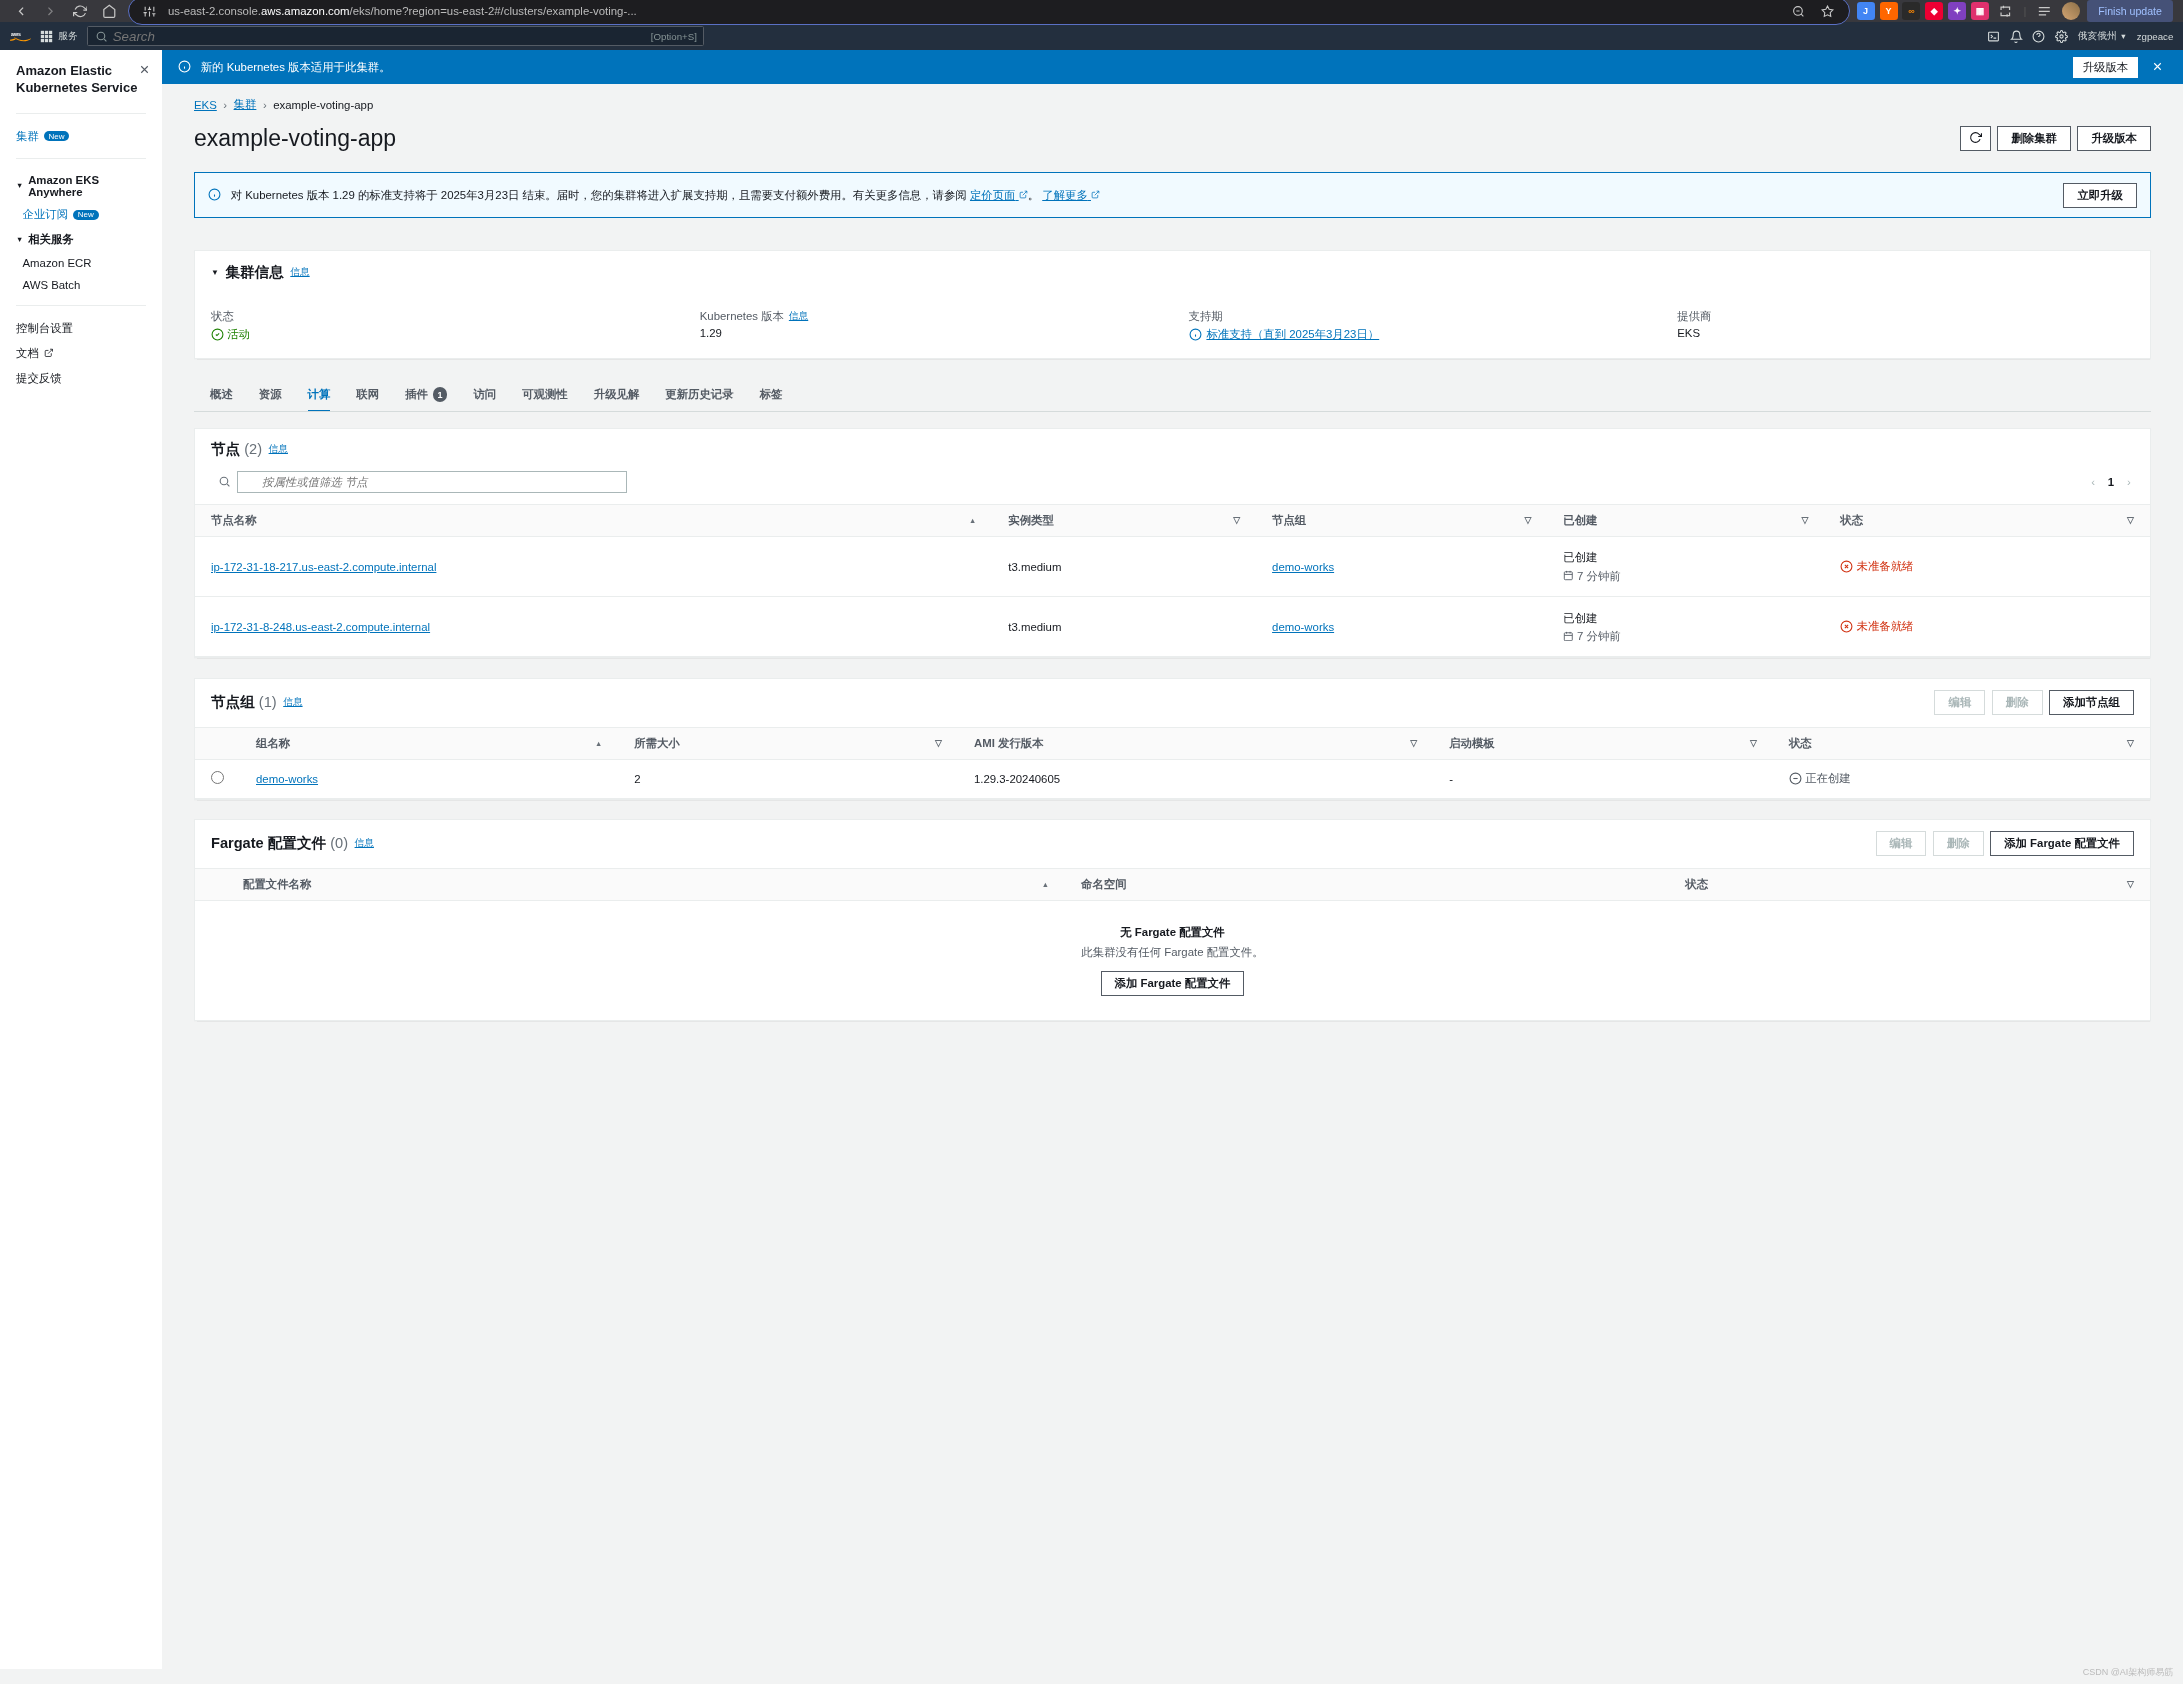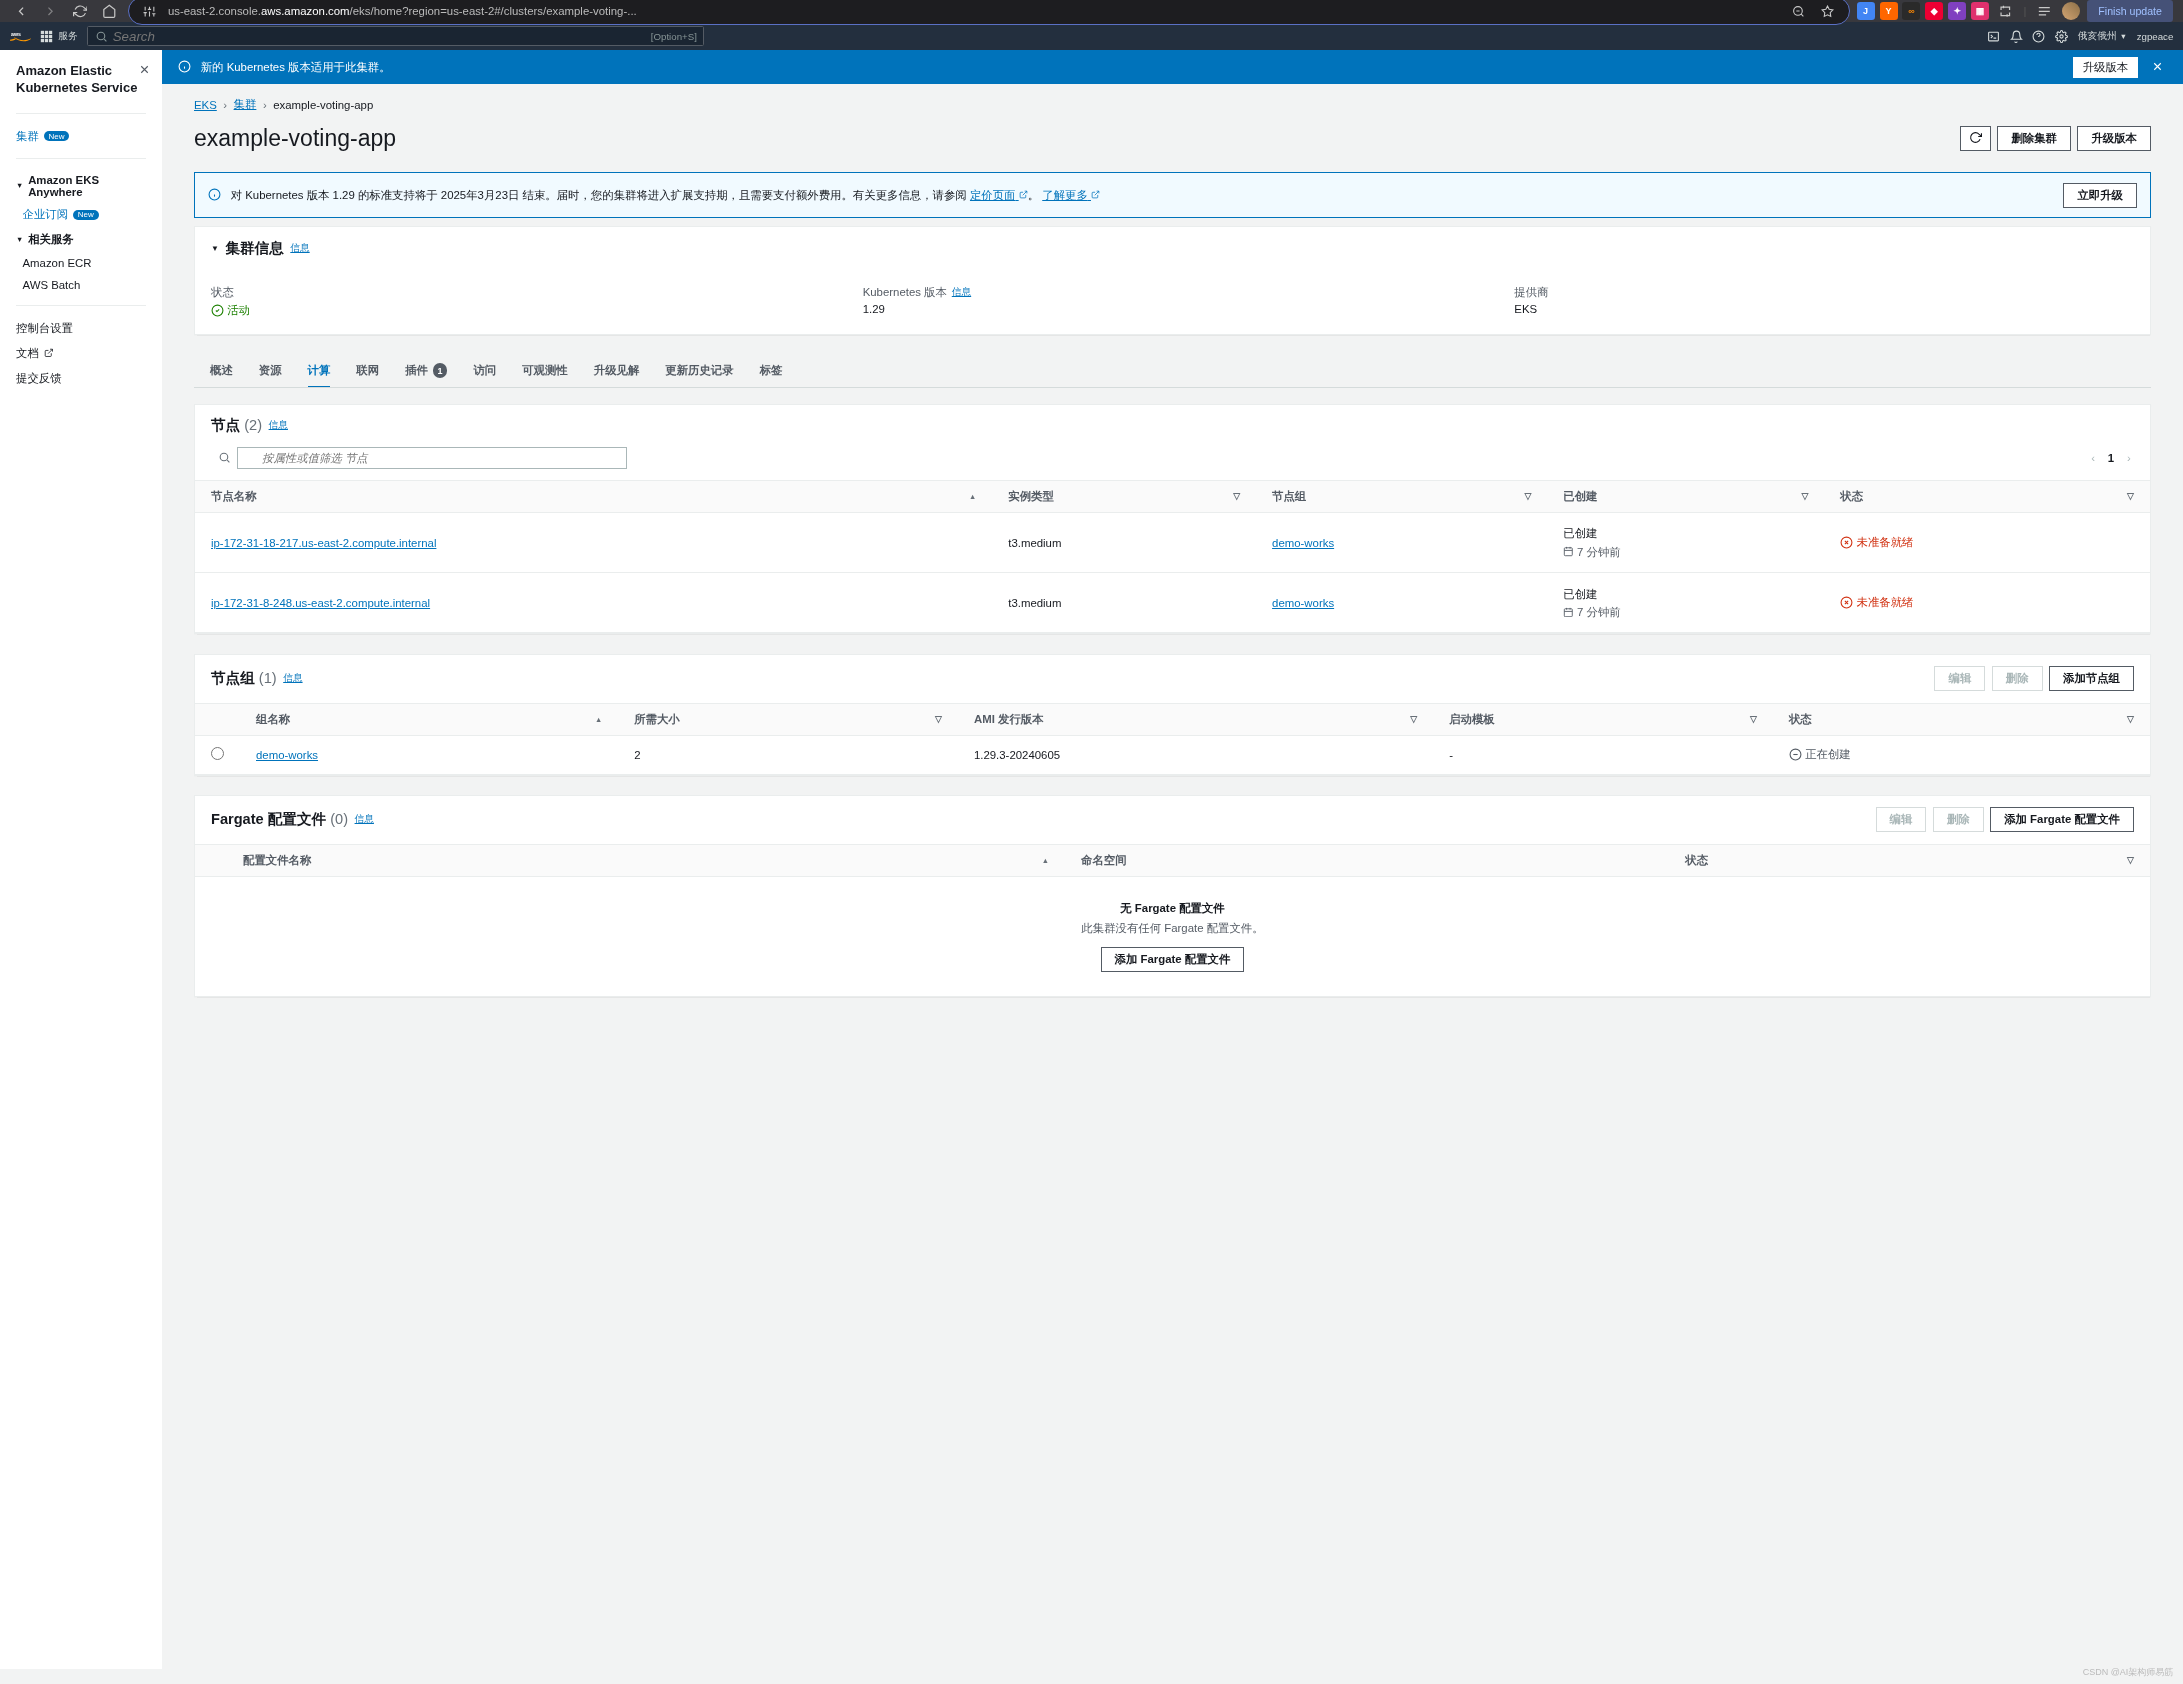--- a/index.html
+++ b/index.html
@@ -55,21 +55,21 @@
 .breadcrumb .sep { color: #687078; }
 
 .page-head { display: flex; align-items: center; margin-bottom: 19.5px; }
 .page-title { font-size: 23px; font-weight: normal; }
 .page-actions { margin-left: auto; display: flex; gap: 6.5px; }
 .btn { background: #fff; border: 0.8px solid #545b64; padding: 4px 13px; cursor: pointer; font-size: 11.4px; font-weight: bold; color: #16191f; }
 .btn.icon-only { padding: 4px 8px; }
 .btn.disabled { color: #aab7b8; border-color: #d5dbdb; cursor: default; }
 
 
-.alert { background: #f1faff; border: 0.8px solid #0073bb; padding: 9.7px 13px; display: flex; align-items: center; gap: 9.7px; margin-bottom: 8px; }
+.alert { background: #f1faff; border: 0.8px solid #0073bb; padding: 9.7px 13px; display: flex; align-items: center; gap: 9.7px; margin-bottom: 32px; }
 .alert .ic { color: #0073bb; flex-shrink: 0; }
 .alert-text { flex: 1; line-height: 1.5; }
 .alert a { color: #0073bb; text-decoration: underline; }
 
 
 .panel { background: #fff; border: 0.8px solid #eaeded; box-shadow: 0 0.8px 0.8px rgba(0,0,0,0.05); margin-bottom: 19.5px; }
 .panel-head { padding: 11.4px 16px; display: flex; align-items: center; gap: 6.5px; }
 .panel-title { font-size: 14.6px; font-weight: bold; }
 .panel-count { color: #687078; font-weight: normal; }
 .info-link { color: #0073bb; font-size: 9.7px; cursor: pointer; text-decoration: underline; }
@@ -354,20 +354,30 @@
                 </svg>
                 <span>活动</span>
               </div>
           </div>
           <div class="info-col">
             <div class="info-label">
                 <span>Kubernetes 版本</span> 
                 <span class="info-link">信息</span>
               </div>
             <div class="info-val">1.29</div>
+          </div>
+          <div class="info-col">
+            <div class="info-label">支持期</div>
+            <div class="info-val status-info">
+                <svg class="i" viewBox="0 0 24 24" fill="none" stroke="currentColor" stroke-width="2">
+                  <circle cx="12" cy="12" r="10"></circle>
+                  <path d="M12 16v-4M12 8h0"></path>
+                </svg>
+                <span style="text-decoration:underline">标准支持（直到 2025年3月23日）</span>
+              </div>
           </div>
           <div class="info-col">
             <div class="info-label">提供商</div>
             <div class="info-val">EKS</div>
           </div>
         </div>
       </div>
 
       <div class="tabs">
         <div class="tab">概述</div>

